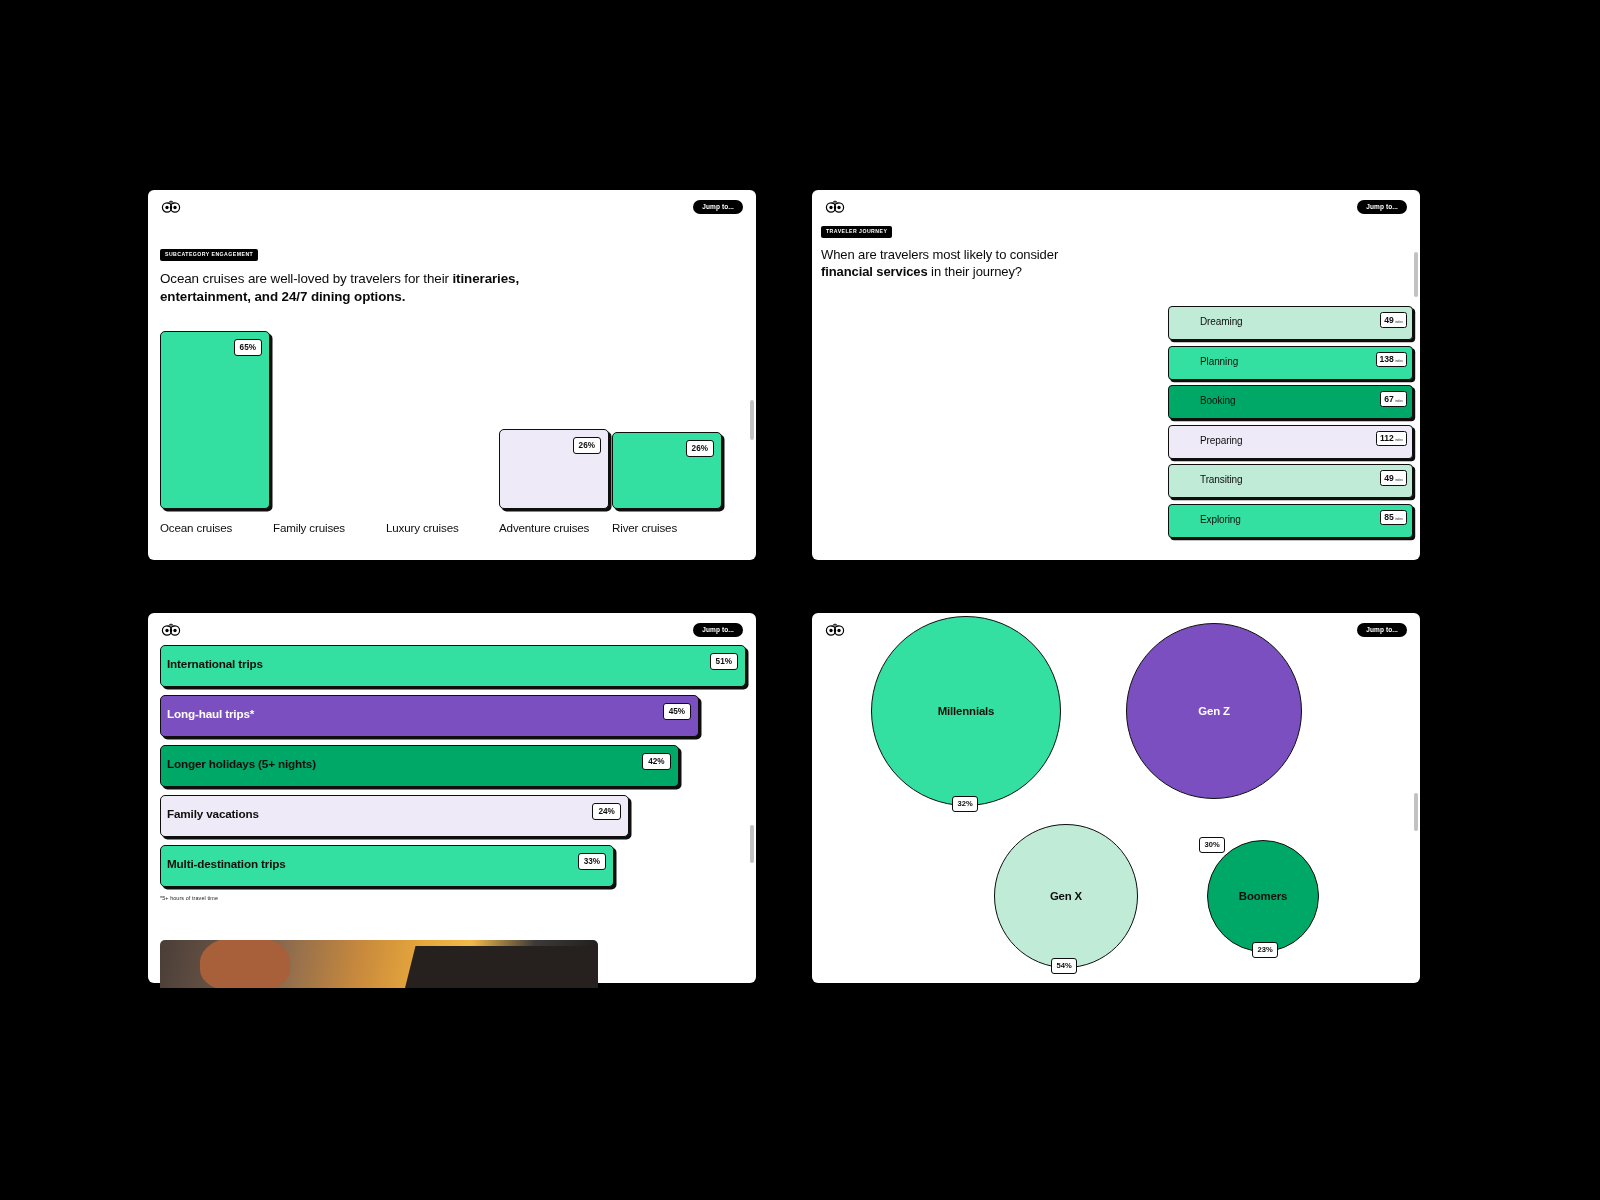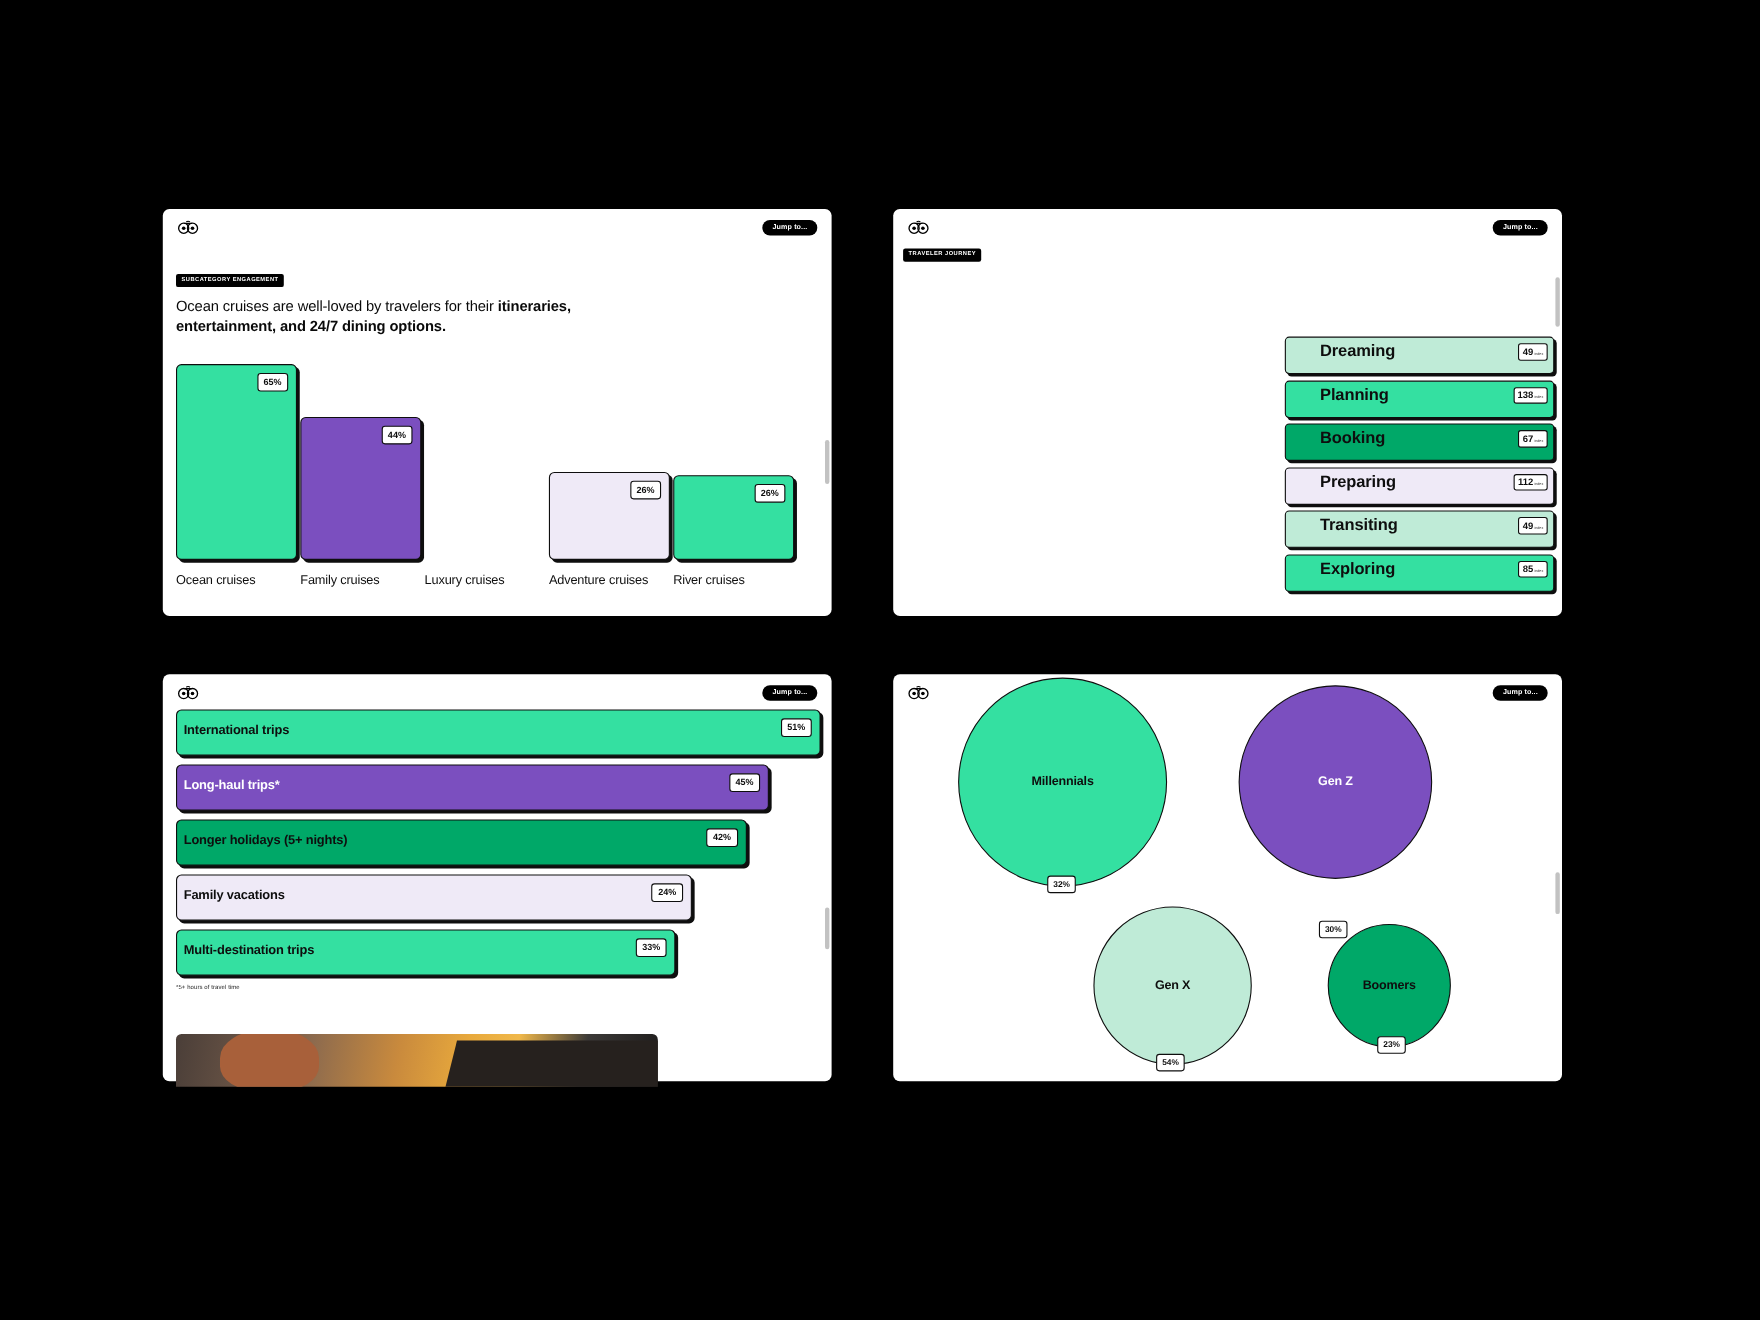--- a/index.html
+++ b/index.html
@@ -123,22 +123,22 @@
   .jrow { margin-bottom: 5.5px; position: relative; }
   .jbar {
     border: 1.2px solid #0e0e0e;
     border-radius: 4px;
     box-shadow: 2.2px 2.2px 0 #0e0e0e;
     height: 34px;
     padding: 4px 7px;
     position: relative;
   }
   .jbar .jlabel {
-    font-size: 15px;
-    font-weight: 700;
+    font-size: 10px;
+    font-weight: 400;
     color: #0e0e0e;
     letter-spacing: -.1px;
     line-height: 1;
     padding-left: 24px;
   }
   .jbar .jval {
     position: absolute;
     top: 5px; right: 5px;
     background: #ffffff;
     border: 1.1px solid #0e0e0e;
@@ -268,23 +268,20 @@
 </div>
 
 <div class="vbar-chart">
   <div class="vbar-col">
     <div class="vbar" style="height:178px;background:#34E0A1;">
       <span class="val">65%</span>
     </div>
     <div class="vbar-label">Ocean cruises</div>
   </div>
   <div class="vbar-col">
-    <div class="vbar" style="height:130px;background:#7B4FBF;">
-      <span class="val">44%</span>
-    </div>
     <div class="vbar-label">Family cruises</div>
   </div>
   <div class="vbar-col">
     <div class="vbar-label">Luxury cruises</div>
   </div>
   <div class="vbar-col">
     <div class="vbar" style="height:80px;background:#EFEAF7;">
       <span class="val">26%</span>
     </div>
     <div class="vbar-label">Adventure cruises</div>
@@ -309,20 +306,23 @@
         <path d="M16.5 2.5 Q20 0 23.5 2.5" stroke="#000" stroke-width="2" fill="none"></path>
       </svg>
     </span>
     <span class="jump-btn">Jump to...</span>
   </div>
   <div class="scrollbar" style="top:62px;height:45px;"></div>
 </div>
 
 <div id="p2-head-text">
   <span class="kicker">TRAVELER JOURNEY</span>
+  <div class="headline">
+    <span>When are travelers most likely to consider </span><b>financial services</b><span> in their journey?</span>
+  </div>
 </div>
 
 <div class="journey-wrap">
   <div class="jrow">
     <div class="jbar" style="background:#BFEBD7;">
       <span class="jlabel">Dreaming</span>
       <span class="jval">
         <span class="num">49</span>
         <span class="unit">index</span>
       </span>

